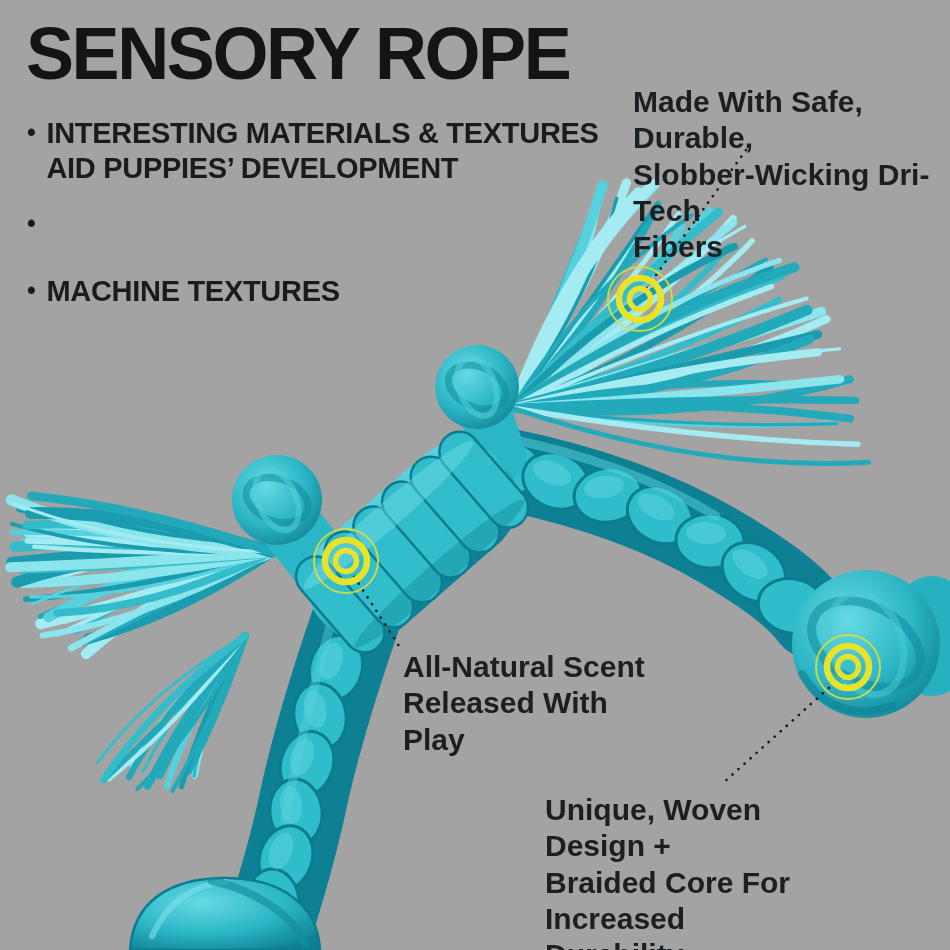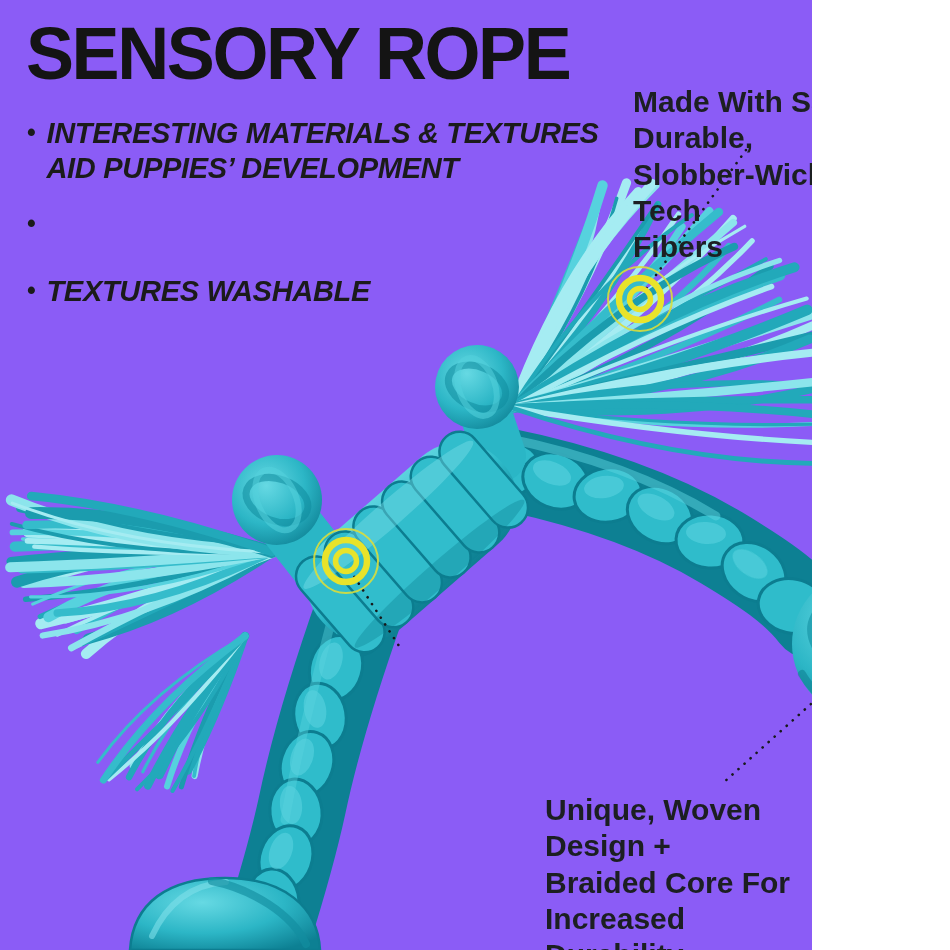--- a/index.html
+++ b/index.html
@@ -1,27 +1,27 @@
 <!DOCTYPE html>
 <html><head>
 <meta charset="utf-8">
 <style>
   html,body{margin:0;padding:0;background:#fff;}
-  .stage{position:relative;width:812px;height:950px;background:#8b5cf6;overflow:hidden;
+  .stage{position:relative;width:950px;height:950px;background:#a3a3a3;overflow:hidden;
          font-family:"Liberation Sans",sans-serif;}
   .stage svg.art{position:absolute;left:0;top:0;width:950px;height:950px;}
   .title{position:absolute;left:26px;top:14px;font-size:75px;font-weight:bold;
          color:#141414;letter-spacing:-2.5px;white-space:nowrap;line-height:1.05;
          transform:scaleX(.96);transform-origin:left top;}
   .bullets{position:absolute;left:27px;top:116px;width:590px;color:#1b1b1b;}
   .bullet-item{display:flex;gap:11px;font-size:29px;font-weight:bold;
                letter-spacing:-.3px;line-height:1.2;margin-bottom:21px;}
   .bullet-item:nth-child(2){margin-bottom:34px;}
   .bullet-dot{font-size:25px;line-height:1.35;}
-  .bullet-text{white-space:pre-line;font-style:italic;}
+  .bullet-text{white-space:pre-line;}
   .callout{position:absolute;font-size:30px;font-weight:bold;line-height:1.21;
            color:#1c1f22;white-space:pre-line;letter-spacing:0;}
   .c1{left:633px;top:84px;width:300px;}
   .c2{left:403px;top:649px;width:260px;}
   .c3{left:513px;top:792px;width:320px;margin-left:32px;}
 </style>
 </head>
 <body>
 
 <div class="stage">
@@ -261,24 +261,26 @@
     <div class="bullet-item">
       <span class="bullet-dot">•</span>
       <span class="bullet-text">INTERESTING MATERIALS &amp; TEXTURES
 AID PUPPIES’ DEVELOPMENT</span>
     </div>
     <div class="bullet-item">
       <span class="bullet-dot">•</span>
     </div>
     <div class="bullet-item">
       <span class="bullet-dot">•</span>
-      <span class="bullet-text">TEXTURES WASHABLE</span>
+      <span class="bullet-text">MACHINE TEXTURES</span>
     </div>
   </div>
 
   <div class="callout c1">Made With Safe, Durable,
 Slobber-Wicking Dri-Tech
 Fibers</div>
+  <div class="callout c2">All-Natural Scent
+Released With Play</div>
   <div class="callout c3">Unique, Woven Design +
 Braided Core For Increased
 Durability</div>
 
 </div>
 
 </body></html>

